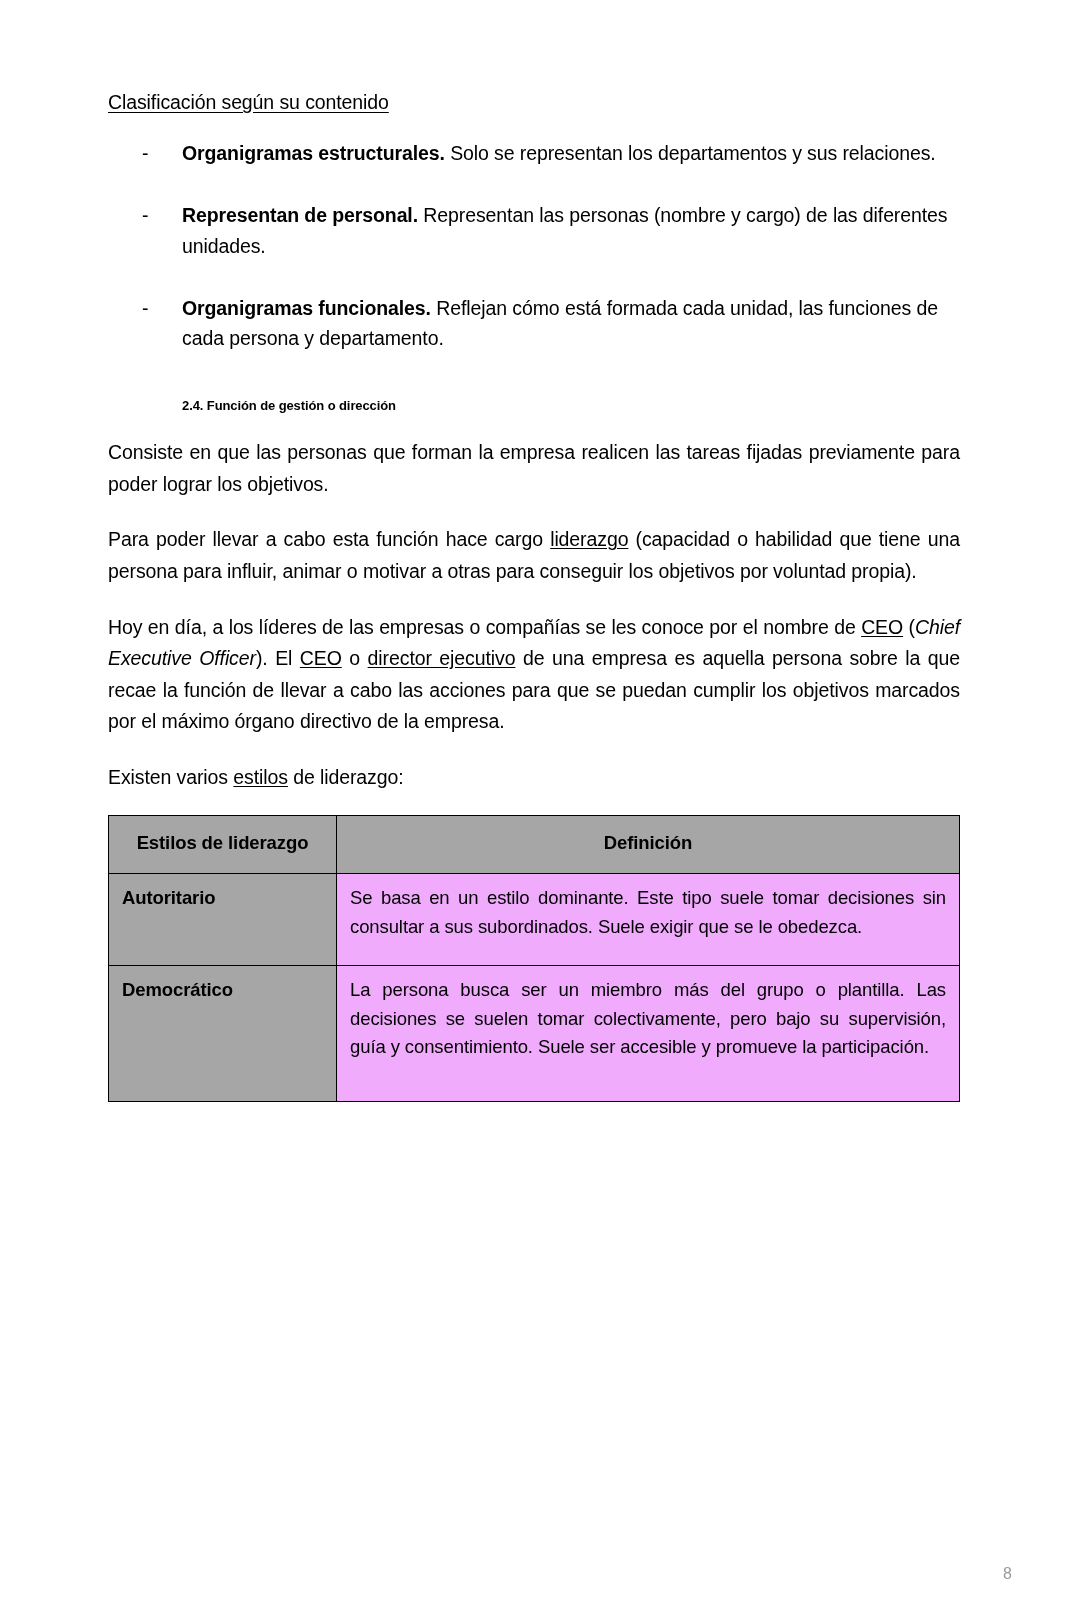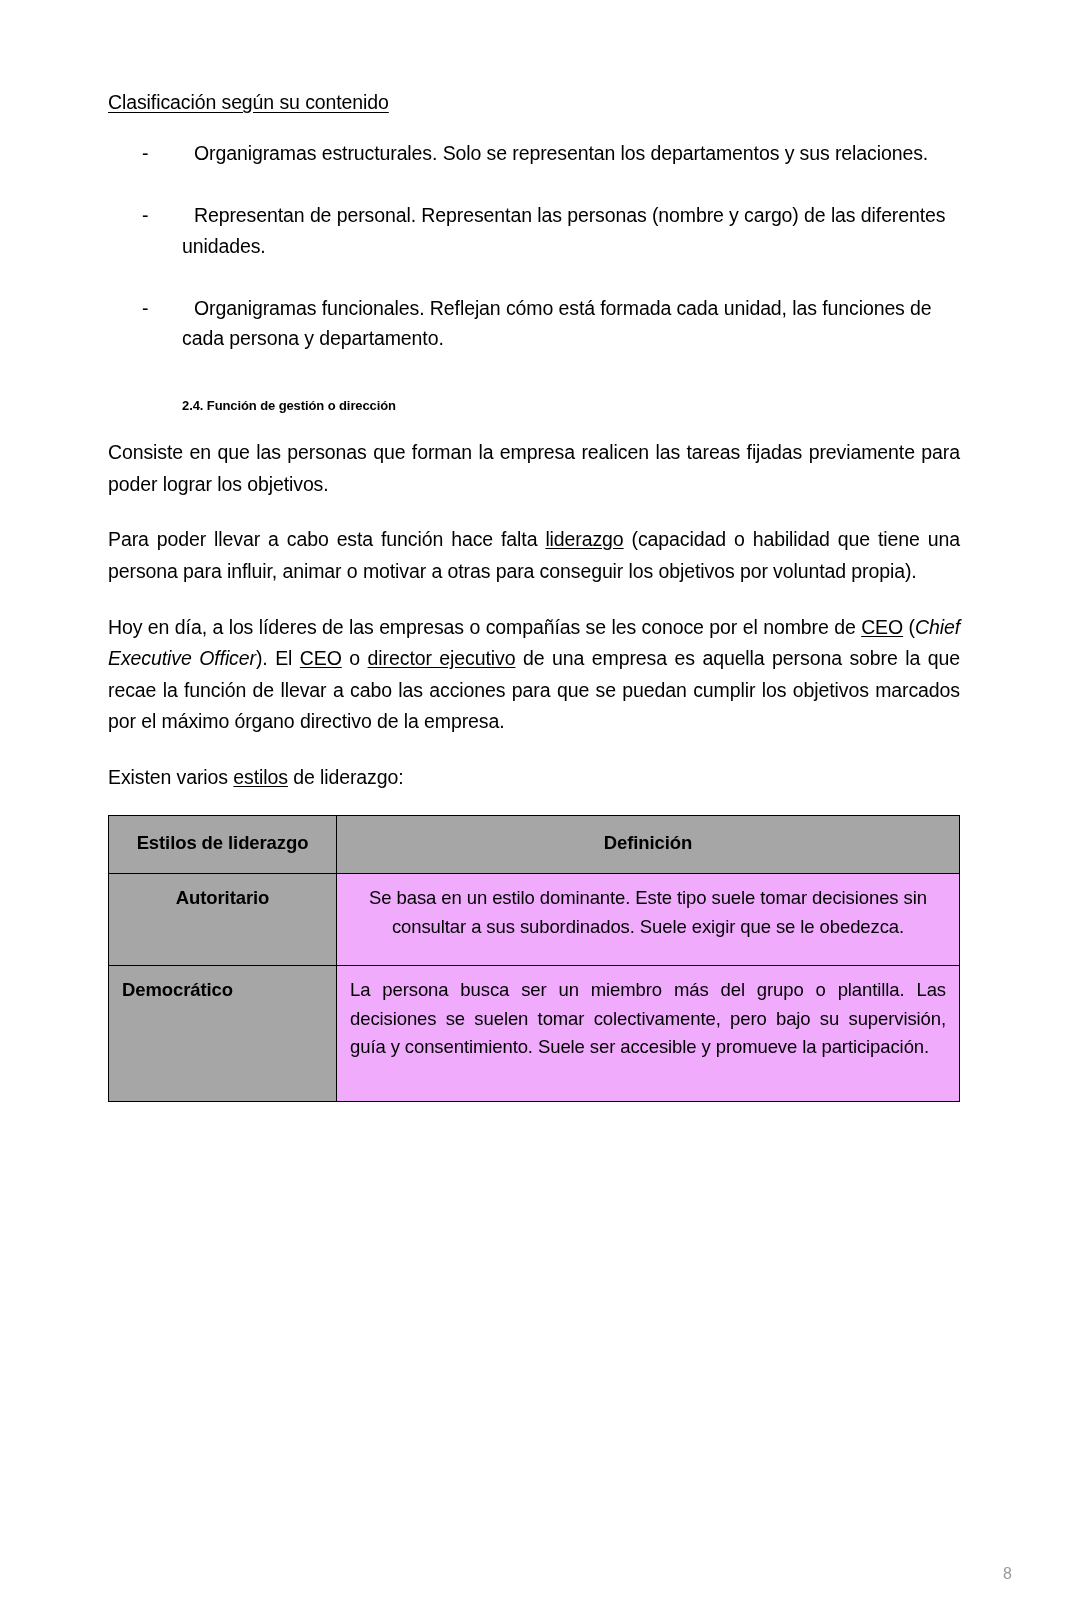--- a/index.html
+++ b/index.html
@@ -51,22 +51,21 @@
     line-height: 1.58;
     letter-spacing: -0.1px;
   }
   ul.bullet-list > li .dash {
     position: absolute;
     left: 34px;
     top: 0;
     font-size: 19.5px;
   }
   .lead {
-    font-weight: normal;
-    margin-left: 12px;
+    font-weight: bold;
   }
 
   .subheading {
     font-size: 13px;
     font-weight: bold;
     margin: 44px 0 24px 74px;
     letter-spacing: -0.1px;
   }
 
   p.para {
@@ -109,21 +108,21 @@
   table.styles-table tbody td.style-cell {
     background: #a6a6a6;
     font-weight: bold;
     text-align: left;
   }
   table.styles-table tbody td.def-cell {
     background: #f0abfc;
     text-align: justify;
     text-justify: inter-word;
   }
-  table.styles-table tbody tr.r-autoritario td { height: 68px; text-align: center; }
+  table.styles-table tbody tr.r-autoritario td { height: 68px; }
   table.styles-table tbody tr.r-democratico td { height: 112px; }
   table.styles-table tbody tr.r-liberal td { height: 88px; }
 
   .page-number {
     position: absolute;
     right: 84px;
     bottom: 36px;
     font-size: 16px;
     color: #9b9b9b;
   }
@@ -145,21 +144,21 @@
       </li>
       <li>
         <span class="dash">-</span><span class="lead">Organigramas funcionales.</span><span> Reflejan cómo está formada cada unidad, las funciones de cada persona y departamento.</span>
       </li>
     </ul>
 
     <div class="subheading">2.4. Función de gestión o dirección</div>
 
     <p class="para"><span>Consiste en que las personas que forman la empresa realicen las tareas fijadas previamente para poder lograr los objetivos.</span></p>
 
-    <p class="para"><span>Para poder llevar a cabo esta función hace falta </span><span class="u">liderazgo</span><span> (capacidad o habilidad que tiene una persona para influir, animar o motivar a otras para conseguir los objetivos por voluntad propia).</span></p>
+    <p class="para"><span>Para poder llevar a cabo esta función hace cargo </span><span class="u">liderazgo</span><span> (capacidad o habilidad que tiene una persona para influir, animar o motivar a otras para conseguir los objetivos por voluntad propia).</span></p>
 
     <p class="para"><span>Hoy en día, a los líderes de las empresas o compañías se les conoce por el nombre de </span><span class="u">CEO</span><span> (</span><span class="i">Chief Executive Officer</span><span>). El </span><span class="u">CEO</span><span> o </span><span class="u">director ejecutivo</span><span> de una empresa es aquella persona sobre la que recae la función de llevar a cabo las acciones para que se puedan cumplir los objetivos marcados por el máximo órgano directivo de la empresa.</span></p>
 
     <p class="para last-intro"><span>Existen varios </span><span class="u">estilos</span><span> de liderazgo:</span></p>
 
     <table class="styles-table">
       <colgroup>
         <col class="col-style">
         <col>
       </colgroup>

